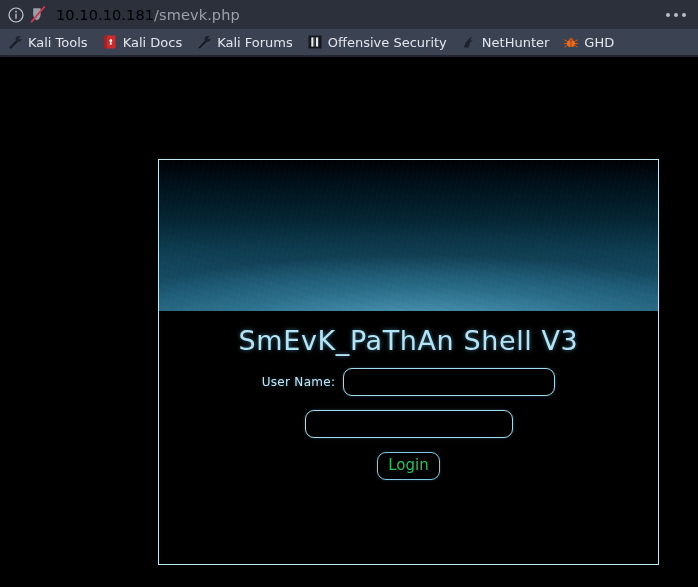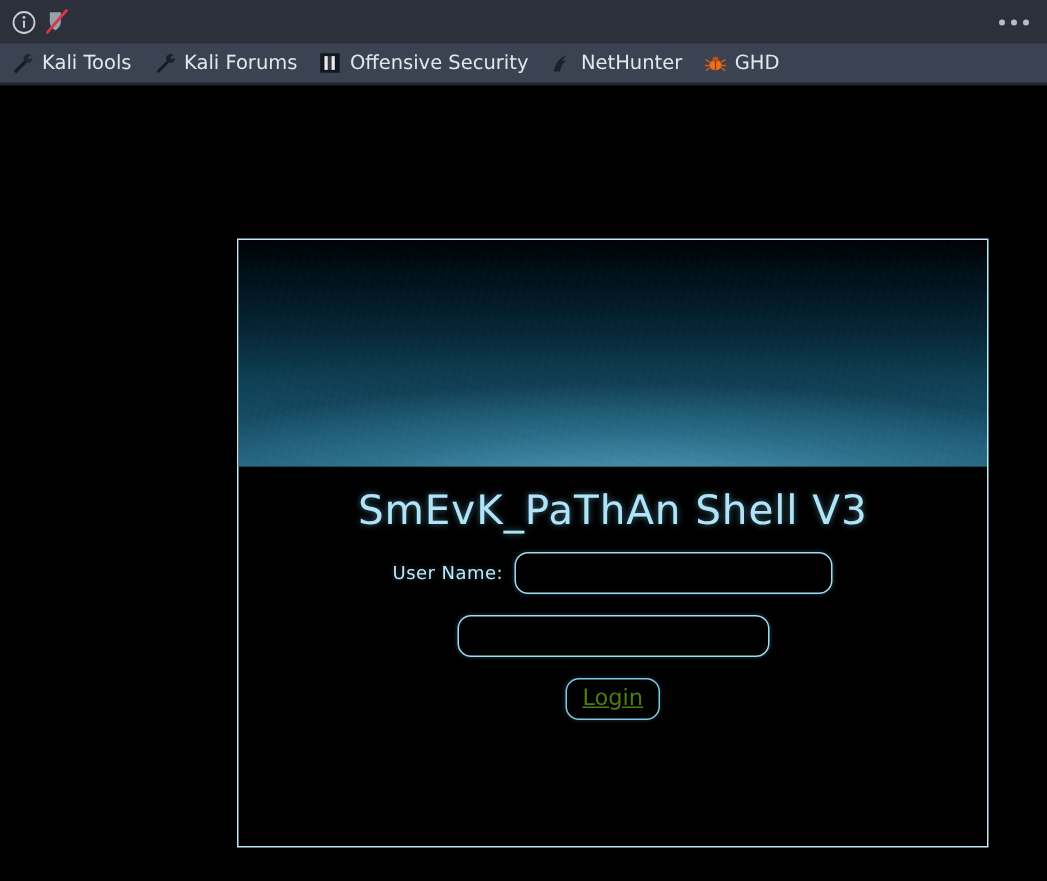--- a/index.html
+++ b/index.html
@@ -182,30 +182,29 @@
   .form-input.username { width: 212px; }
   .form-input.password { width: 208px; }
 
   .button-row {
     display: flex;
     justify-content: center;
     margin-top: 4px;
   }
   .login-button {
     background: #000000;
-    color: #4d7c0f;
+    color: #22c55e;
     border: 1px solid #7fc9e2;
     border-radius: 9px;
     font-family: "DejaVu Sans", sans-serif;
     font-size: 15px;
     padding: 4px 10px 5px 10px;
     cursor: pointer;
     line-height: 1.1;
     box-shadow: 0 0 3px rgba(120,200,235,0.25);
-    text-decoration: underline;
   }
 </style>
 </head>
 <body>
 
 <div class="browser-chrome">
 
   <div class="urlbar-row">
 
     <span class="chrome-icon info-icon">
@@ -216,20 +215,24 @@
       </svg>
     </span>
 
     <span class="chrome-icon shield-icon">
       <svg width="20" height="19" viewBox="0 0 20 19">
         <path d="M4.2 3.2 L11.6 3.2 L11.6 9.4 C11.6 12.6 9.2 14.6 7.9 15.3 C6.6 14.6 4.2 12.6 4.2 9.4 Z" fill="#9aa0aa"></path>
         <line x1="15.3" y1="2.0" x2="2.6" y2="16.6" stroke="#d8344a" stroke-width="1.9" stroke-linecap="round"></line>
       </svg>
     </span>
 
+    <span class="url-text">
+      <span>10.10.10.181</span>
+        <span class="url-path">/smevk.php</span>
+    </span>
 
     <span class="urlbar-spacer"></span>
 
     <span class="more-menu">
       <span class="dot"></span>
       <span class="dot"></span>
       <span class="dot"></span>
     </span>
   </div>
 
@@ -238,20 +241,30 @@
     <span class="bookmark">
       <span class="bm-icon">
         <svg width="16" height="16" viewBox="0 0 16 16">
           <path d="M2.5 13.4 L9.6 6.1 L10.9 7.4 L3.8 14.6 Z" fill="#1b1f27" stroke="#11141a" stroke-width="0.5"></path>
           <path d="M9.2 6.4 C8.3 5.4 8.6 3.6 9.9 2.6 C11.2 1.6 12.9 1.8 13.6 2.8 L11.6 4.2 L12.4 5.6 L14.6 4.6 C14.9 6.0 13.8 7.5 12.3 7.8 C11.1 8.0 9.9 7.3 9.2 6.4 Z" fill="#20252e"></path>
         </svg>
       </span>
       <span class="bm-label">Kali Tools</span>
     </span>
 
+    <span class="bookmark">
+      <span class="bm-icon">
+        <svg width="16" height="16" viewBox="0 0 16 16">
+          <rect x="2.5" y="1.5" width="11" height="13" rx="1" fill="#cc2b2b"></rect>
+          <rect x="2.5" y="1.5" width="2.2" height="13" fill="#a31f1f"></rect>
+          <path d="M8.8 5.2 C8.0 5.2 7.4 5.8 7.4 6.6 C7.4 7.2 7.8 7.7 8.3 7.9 L7.6 10.4 L9.9 10.4 L9.2 7.9 C9.8 7.7 10.2 7.2 10.2 6.6 C10.2 5.8 9.6 5.2 8.8 5.2 Z" fill="#ffffff"></path>
+        </svg>
+      </span>
+      <span class="bm-label">Kali Docs</span>
+    </span>
 
     <span class="bookmark">
       <span class="bm-icon">
         <svg width="16" height="16" viewBox="0 0 16 16">
           <path d="M2.5 13.4 L9.6 6.1 L10.9 7.4 L3.8 14.6 Z" fill="#141820"></path>
           <path d="M9.2 6.4 C8.3 5.4 8.6 3.6 9.9 2.6 C11.2 1.6 12.9 1.8 13.6 2.8 L11.6 4.2 L12.4 5.6 L14.6 4.6 C14.9 6.0 13.8 7.5 12.3 7.8 C11.1 8.0 9.9 7.3 9.2 6.4 Z" fill="#1a1f28"></path>
         </svg>
       </span>
       <span class="bm-label">Kali Forums</span>
     </span>

